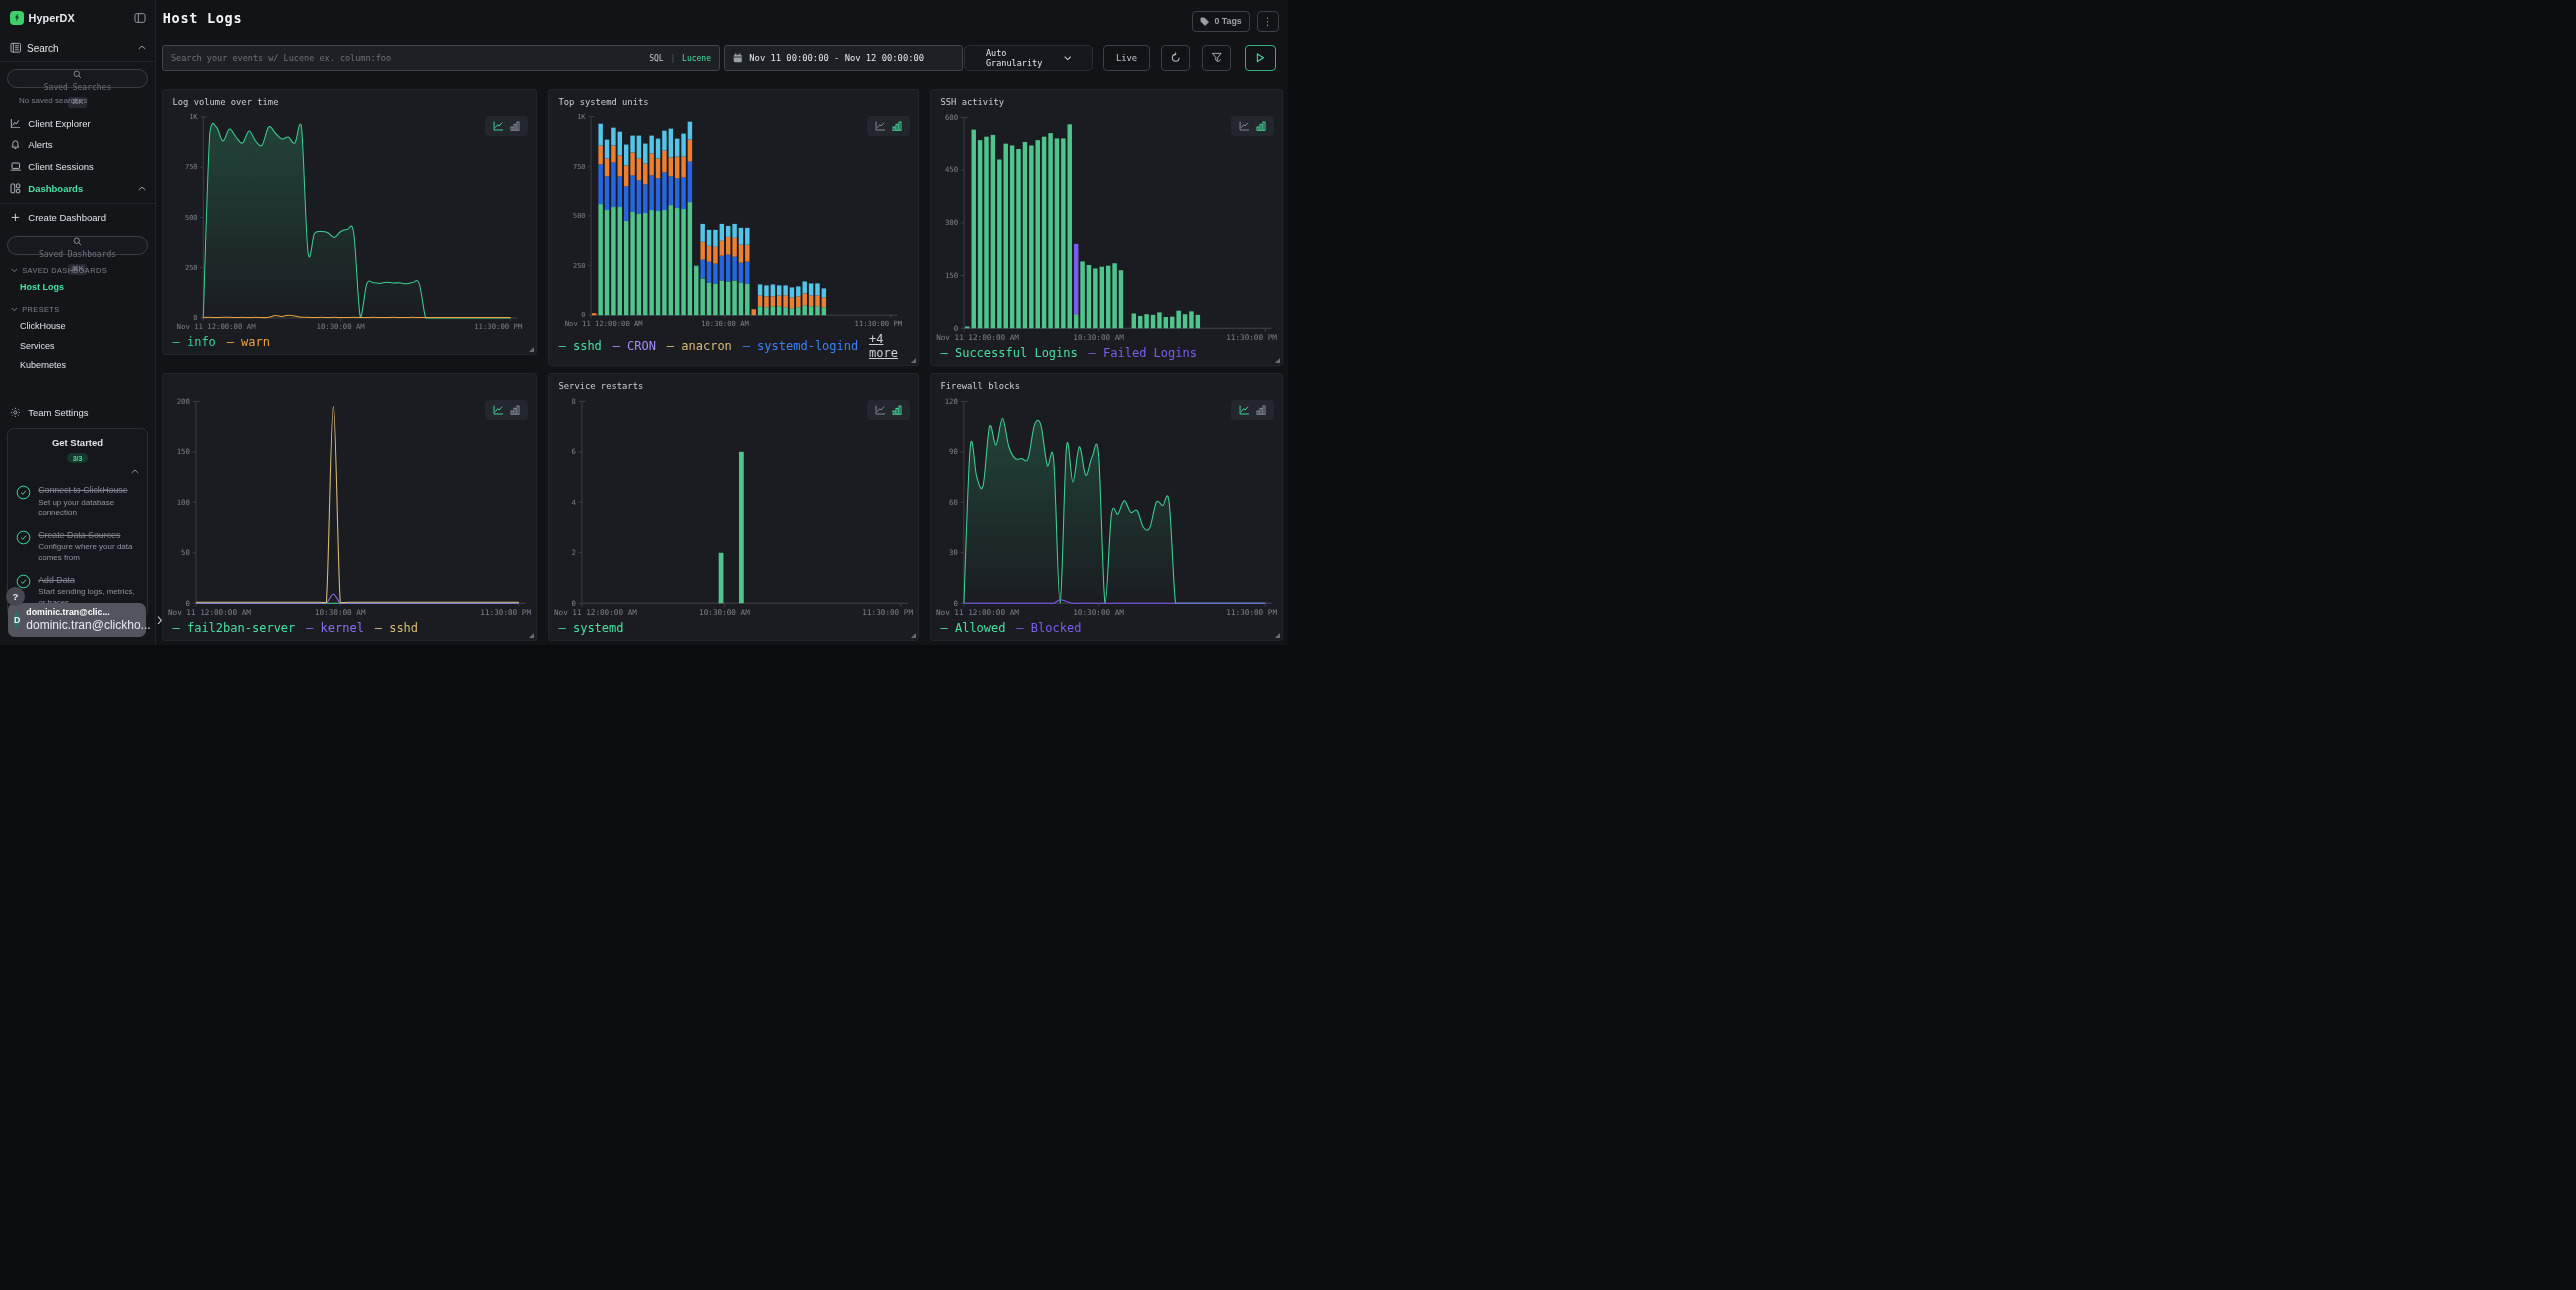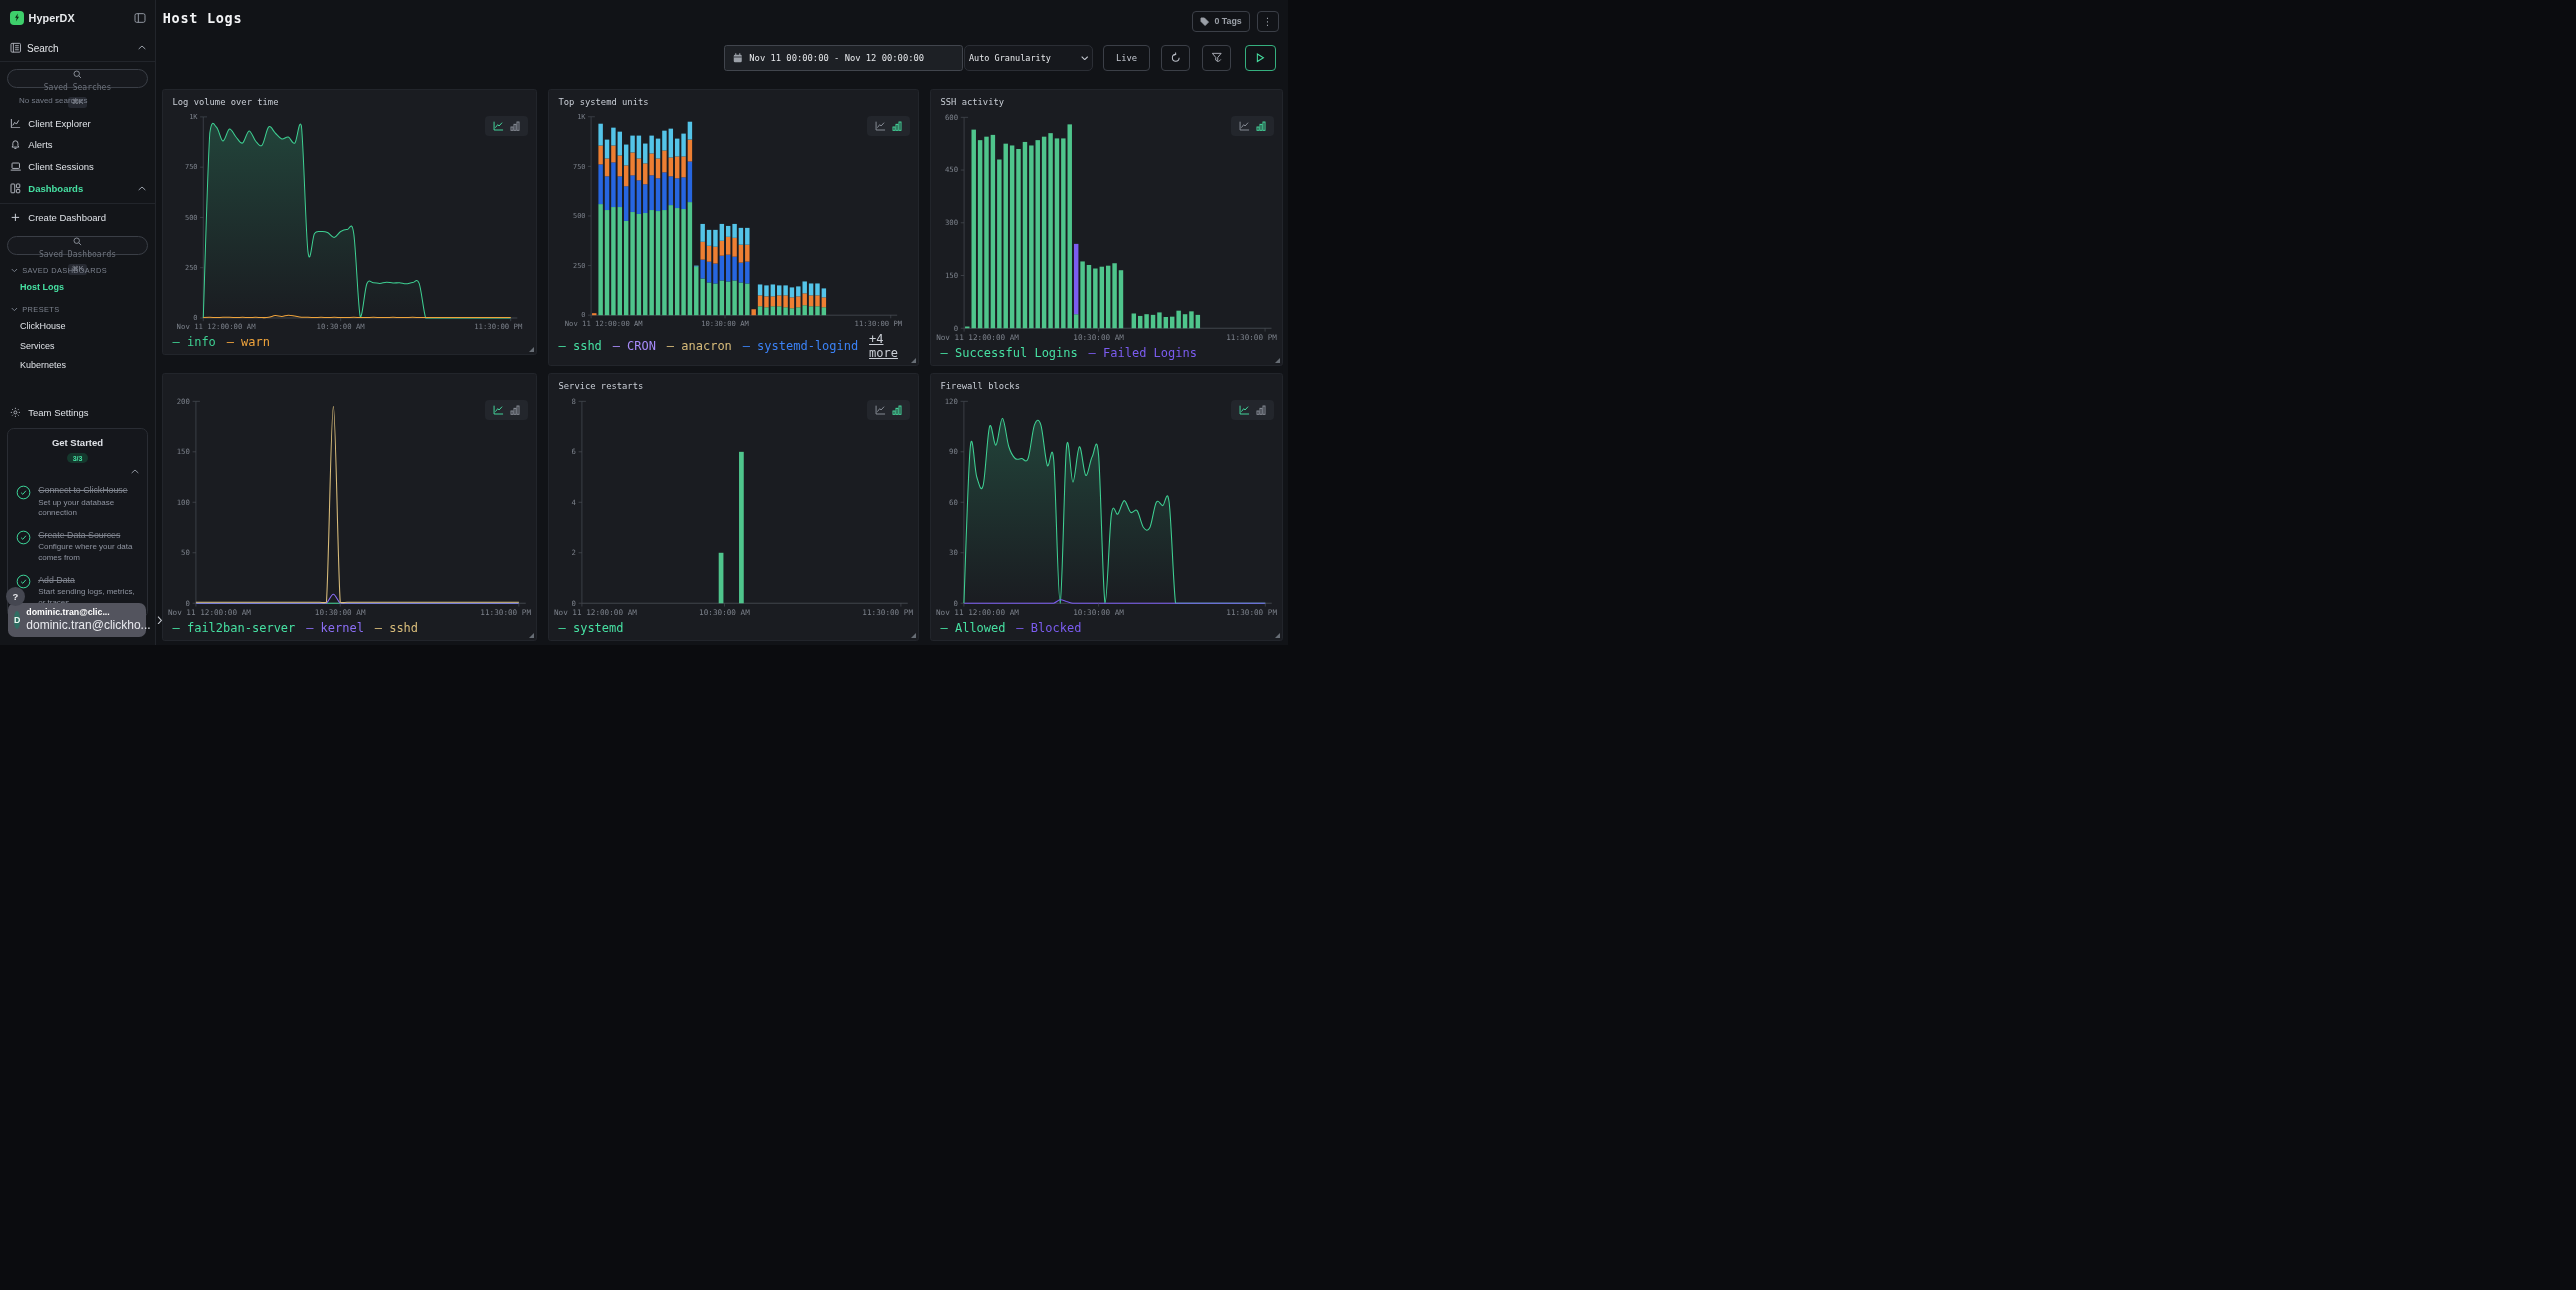--- a/index.html
+++ b/index.html
@@ -50,21 +50,21 @@
   
   .main{ position:absolute; left:156px; top:0; width:1132px; height:645px; }
   .page-title{ position:absolute; left:6.8px; top:9.5px; font-family:var(--mono); font-size:13.5px; font-weight:600; color:#f2f3f5; letter-spacing:0.7px; }
   .btn{ display:flex; align-items:center; justify-content:center; gap:4.7px; border:0.7px solid var(--btnborder); border-radius:4px; background:transparent; color:#9ba0a8; cursor:pointer; }
   .tags-btn{ position:absolute; left:1036px; top:10.8px; width:58px; height:21px; font-size:8.8px; font-weight:bold; }
   .kebab-btn{ position:absolute; left:1101px; top:10.8px; width:21.6px; height:21px; font-size:10px; letter-spacing:0.7px; }
   .search-wrap{ position:absolute; left:6px; top:45px; width:558px; height:26px; border:0.7px solid var(--inborder); border-radius:2.7px; background:var(--inbg); display:flex; align-items:center; padding:0 8px; gap:6.8px; }
   .search-ph{ flex:1; font-family:var(--mono); font-size:8.5px; color:#6d727b; }
   .lang{ font-family:var(--mono); font-size:8px; }
   .daterange{ position:absolute; left:568px; top:45px; width:239px; height:26px; border:0.7px solid var(--inborder); border-radius:2.7px; background:var(--inbg); display:flex; align-items:center; gap:6.8px; padding:0 8px; font-family:var(--mono); font-size:8.8px; color:#e6e8eb; cursor:pointer; }
-  .granularity{ position:absolute; left:808px; top:45px; width:129px; height:26px; border:0.7px solid #2b2e35; border-radius:5px; background:#16181d; display:flex; align-items:center; gap:6.8px; padding:0 4px; font-family:var(--mono); font-size:8.5px; color:#e6e8eb; cursor:pointer; }
+  .granularity{ position:absolute; left:808px; top:45px; width:129px; height:26px; border:0.7px solid #2b2e35; border-radius:5px; background:#16181d; display:flex; align-items:center; gap:6.8px; padding:0 21px; font-family:var(--mono); font-size:8.5px; color:#e6e8eb; cursor:pointer; }
   .live-btn{ position:absolute; left:947px; top:45px; width:47px; height:26px; font-family:var(--mono); font-size:8.8px; color:#c3c7cf; }
   .sq{ position:absolute; top:45px; width:29px; height:26px; }
   .play-btn{ border-color:#35b07f; }
 
   
   .chart-card{ position:absolute; background:var(--card); border:0.7px solid #22252b; border-radius:2.7px; display:flex; flex-direction:column; overflow:hidden; }
   .card-title{ height:18px; padding:6.8px 0 0 9.5px; font-family:var(--mono); font-size:8.8px; color:#c9ced6; flex:0 0 auto; white-space:nowrap; }
   svg.plot{ flex:1; width:100%; display:block; }
   .legend{ flex:0 0 17.6px; padding:1.4px 0 5.4px 9.5px; font-family:var(--mono); font-size:12px; display:flex; gap:10.8px; align-items:center; }
   .legend-item{ cursor:pointer; white-space:nowrap; }
@@ -284,20 +284,26 @@
     <button class="btn tags-btn">
       <svg width="9.5" height="9.5" viewBox="0 0 14 14" fill="none" stroke="#9ba0a8" stroke-width="1.4">
           <path d="M1.5 1.5 L6.5 1.5 L12.5 7.5 L7.5 12.5 L1.5 6.5 Z" fill="#9ba0a8"></path>
         </svg>
       <span>0 Tags</span>
     </button>
     <button class="btn kebab-btn">
         <span>⋮</span>
       </button>
 
+    <div class="search-wrap">
+      <span class="search-ph">Search your events w/ Lucene ex. column:foo</span>
+      <span class="lang" style="color:#c3c7cf">SQL</span>
+      <span class="lang" style="color:#555a62">|</span>
+      <span class="lang" style="color:#46e0a2">Lucene</span>
+    </div>
 
     <div class="daterange">
       <svg width="9.5" height="10" viewBox="0 0 14 15">
           <rect x="1" y="2.5" width="12" height="11.5" rx="2" fill="#9ba0a8"></rect>
           <line x1="4" y1="0.5" x2="4" y2="4" stroke="#9ba0a8" stroke-width="1.6"></line>
           <line x1="10" y1="0.5" x2="10" y2="4" stroke="#9ba0a8" stroke-width="1.6"></line>
           <line x1="1" y1="6" x2="13" y2="6" stroke="#1d2025" stroke-width="1.2"></line>
         </svg>
       <span>Nov 11 00:00:00 - Nov 12 00:00:00</span>
     </div>

